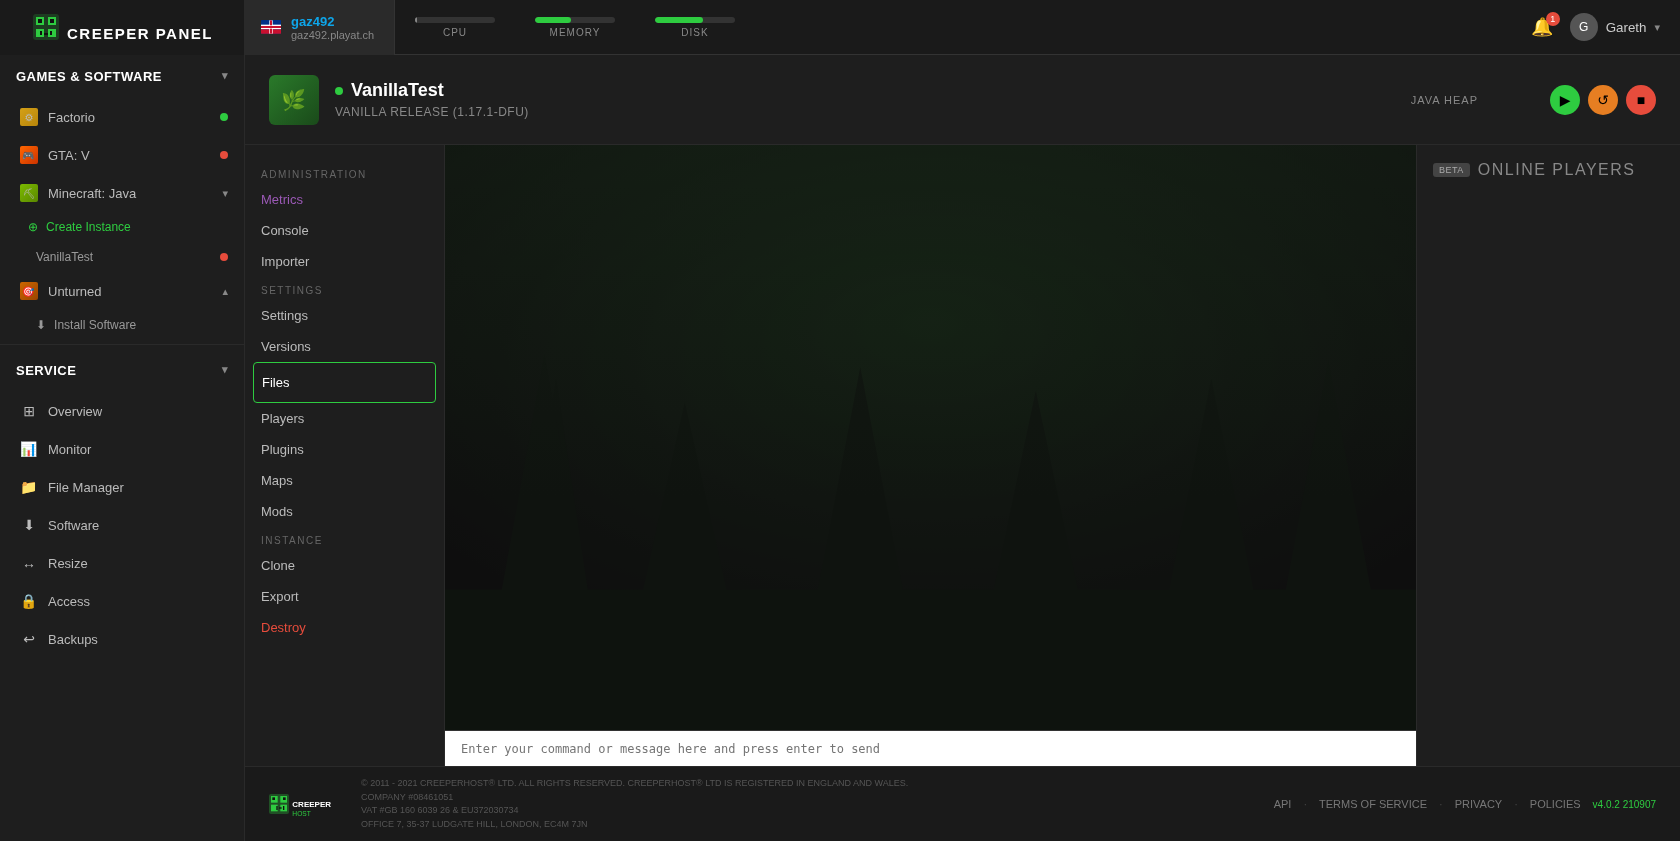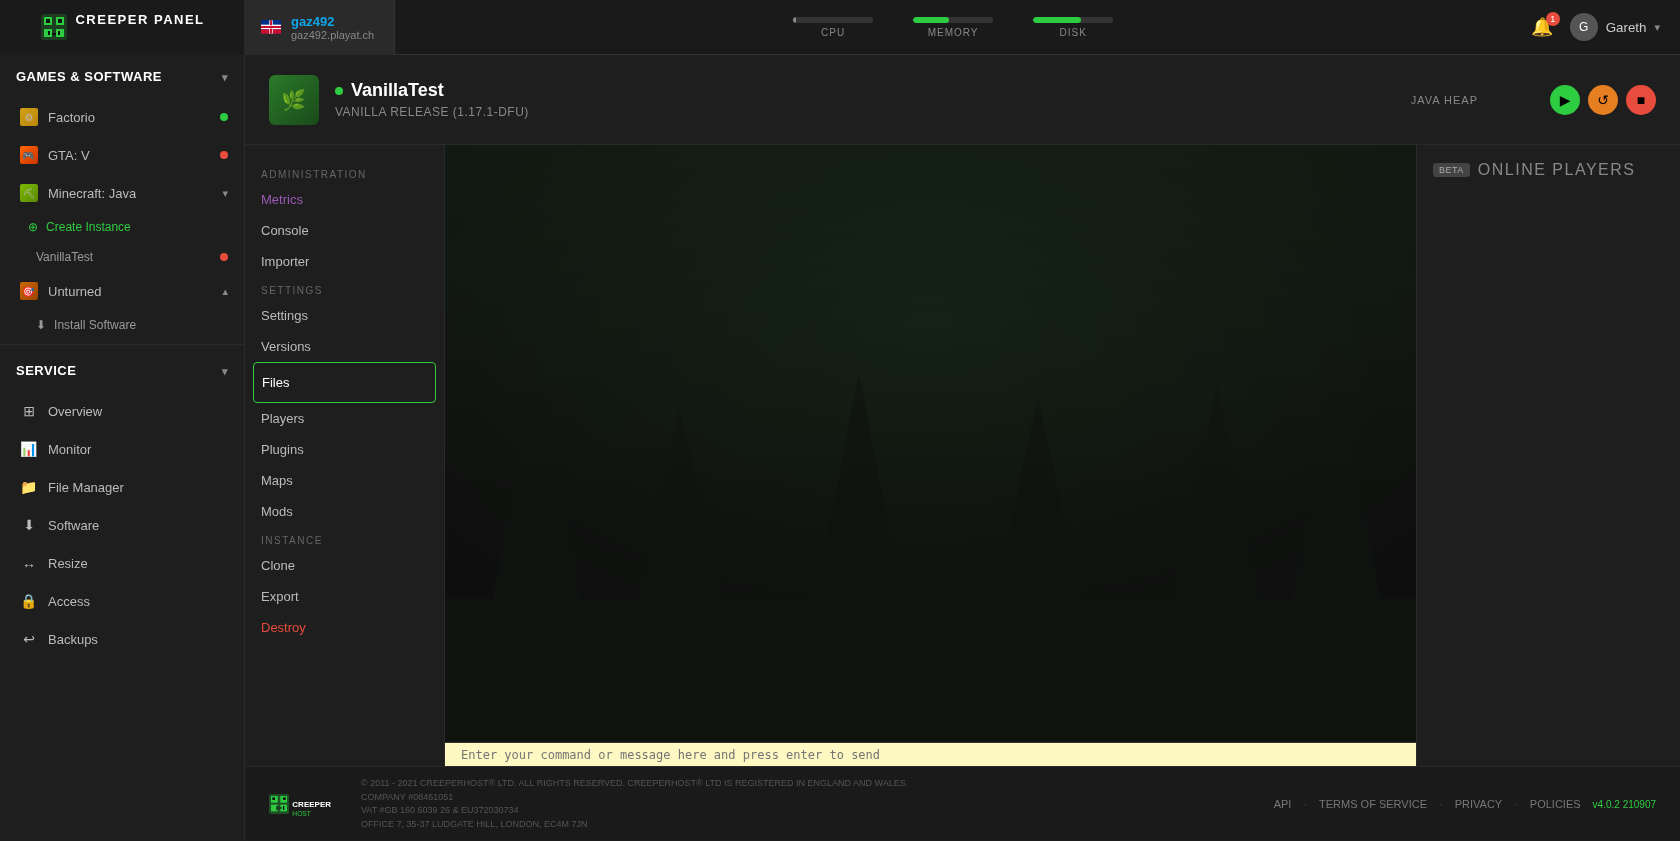--- a/index.html
+++ b/index.html
@@ -43,21 +43,21 @@
       display: flex;
       align-items: center;
       justify-content: center;
     }
     .server-name { color: #0ea5e9; font-size: 13px; font-weight: bold; }
     .server-domain { color: #888; font-size: 11px; }
     .topnav-metrics {
       flex: 1;
       display: flex;
       align-items: center;
-      justify-content: center;
+      justify-content: flex-start;
       gap: 40px;
       padding: 0 20px;
     }
     .metric-item {
       display: flex;
       flex-direction: column;
       align-items: center;
       gap: 4px;
     }
     .metric-bar-container {
@@ -137,21 +137,21 @@
       flex-direction: column;
       overflow-y: auto;
       flex-shrink: 0;
     }
     .sidebar::-webkit-scrollbar { width: 4px; }
     .sidebar::-webkit-scrollbar-track { background: #1e1e1e; }
     .sidebar::-webkit-scrollbar-thumb { background: #444; border-radius: 2px; }
 
     .sidebar-section-header {
       display: flex;
-      align-items: flex-end;
+      align-items: flex-start;
       justify-content: space-between;
       padding: 14px 16px;
       color: #fff;
       font-size: 13px;
       font-weight: 600;
       letter-spacing: 0.5px;
       cursor: pointer;
     }
     .sidebar-item {
       display: flex;
@@ -343,22 +343,22 @@
       overflow: hidden;
     }
     .console-bg {
       position: absolute;
       inset: 0;
       background: linear-gradient(to bottom, #1a2a1a 0%, #111 60%);
       opacity: 0.5;
     }
     .console-input-area {
       border-top: 1px solid #333;
-      background: #fef9c3;
-      padding: 4px 16px;
+      background: #ffffff;
+      padding: 10px 16px;
     }
     .console-input {
       width: 100%;
       background: transparent;
       border: none;
       color: #888;
       font-size: 12px;
       outline: none;
       font-family: monospace;
     }
@@ -476,24 +476,24 @@
       font-size: 10px;
     }
     .server-icon-mc {
       background: linear-gradient(135deg, #2a7a2a, #1a4a1a);
       font-size: 20px;
     }
 
     
     .creeper-logo {
       display: flex;
-      align-items: flex-start;
+      align-items: flex-end;
       gap: 6px;
       color: #fff;
-      font-size: 13px;
+      font-size: 15px;
       font-weight: 800;
       letter-spacing: 1.5px;
     }
 
     .chevron { font-size: 11px; color: #888; }
   </style>
 </head>
 <body>
 
 <div class="topnav">

